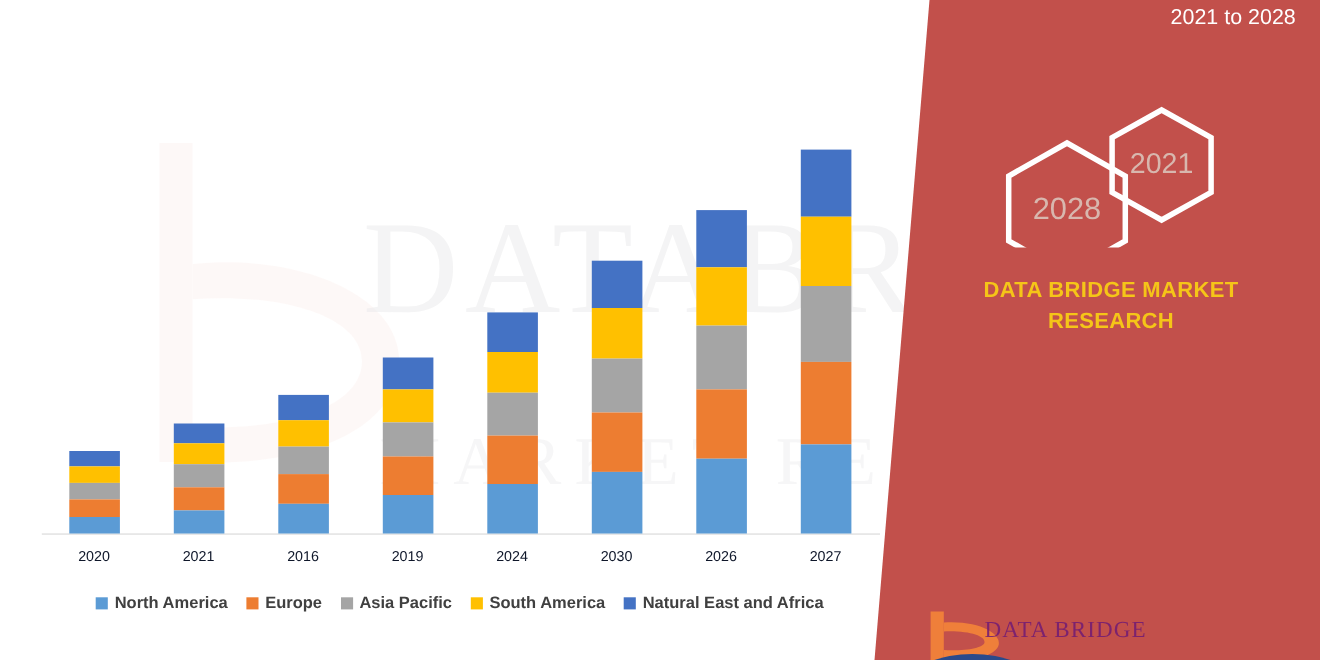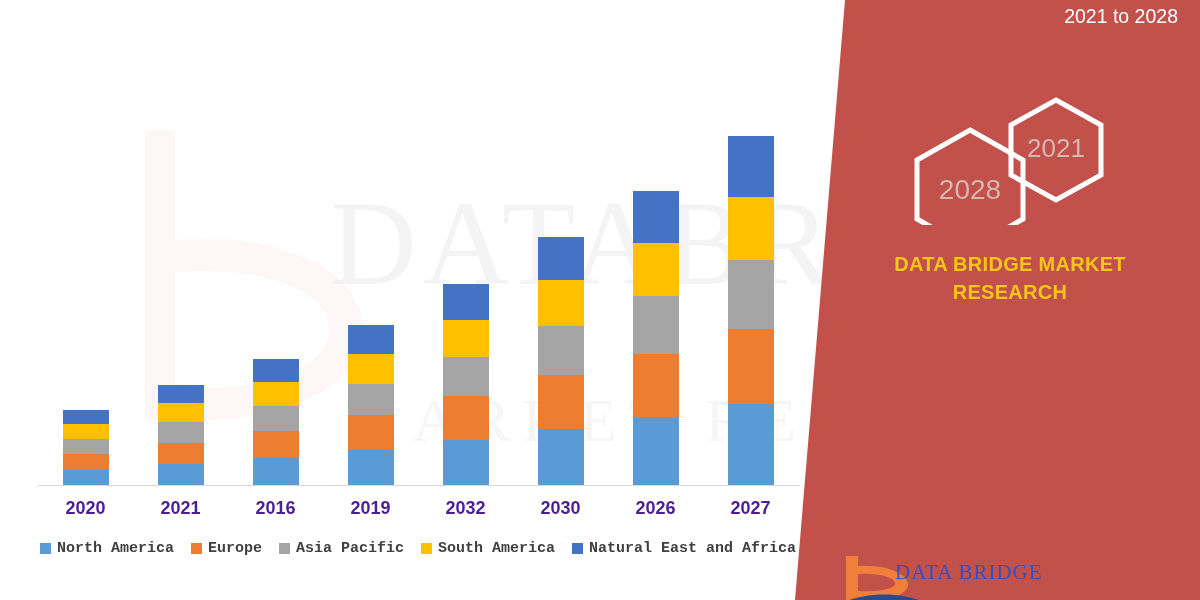--- a/index.html
+++ b/index.html
@@ -44,48 +44,48 @@
     position:absolute;left:38px;top:118px;width:760px;height:367px;
     display:flex;align-items:flex-end;
   }
   .bar-slot{flex:1 1 0;display:flex;justify-content:center;align-items:flex-end;height:100%;}
   .bar{width:46px;display:flex;flex-direction:column;justify-content:flex-end;}
   .seg{width:100%;}
 
   .xlabels{
     position:absolute;left:38px;top:498px;width:760px;display:flex;
   }
-  .xlab{flex:1 1 0;text-align:center;font-size:18px;color:#4c1d95;font-weight:bold;}
+  .xlab{flex:1 1 0;text-align:center;font-size:13px;color:#0f172a;font-weight:normal;}
 
   .legend{
     position:absolute;left:38px;top:540px;width:760px;
     display:flex;justify-content:center;align-items:center;gap:17px;
   }
-  .lg-item{display:flex;align-items:center;gap:6px;font-family:Liberation Mono, monospace;}
+  .lg-item{display:flex;align-items:center;gap:6px;}
   .lg-swatch{width:11px;height:11px;display:inline-block;}
   .lg-text{font-size:15px;color:#404040;font-weight:bold;white-space:nowrap;}
 
   
   #right{
     position:absolute;left:0;top:0;width:1200px;height:600px;pointer-events:none;
   }
   .red-content{position:absolute;left:820px;top:0;width:380px;height:600px;}
   .red-title{
     position:absolute;right:22px;top:2px;width:350px;
     text-align:right;color:#ffffff;font-size:19.5px;line-height:28px;
   }
   .hexwrap{position:absolute;left:0;top:95px;width:380px;height:130px;}
   .brand{
     position:absolute;left:0;top:250px;width:380px;text-align:center;
     color:#f5c518;font-size:20px;line-height:28px;font-weight:bold;
     letter-spacing:.3px;
   }
   .logo{position:absolute;left:838px;top:552px;width:240px;height:52px;}
   .logo-text{
-    position:absolute;left:895px;top:560px;color:#1d4ed8;
+    position:absolute;left:895px;top:560px;color:#701a75;
     font-size:21px;letter-spacing:1px;font-family:"Liberation Serif",serif;
     opacity:.85;
   }
 </style>
 </head>
 <body>
 
 <div id="stage">
 
   <svg class="wm-b" viewBox="0 0 320 330">
@@ -174,21 +174,21 @@
             <div class="seg" title="Europe 2027: 78" style="height: 75.3316px; background: rgb(237, 125, 49);"></div>
             <div class="seg" title="North America 2027: 84" style="height: 81.1263px; background: rgb(91, 155, 213);"></div>
           </div>
         </div>
       </div>
     <div class="xlabels" id="xlabels">
         <div class="xlab">2020</div>
         <div class="xlab">2021</div>
         <div class="xlab">2016</div>
         <div class="xlab">2019</div>
-        <div class="xlab">2032</div>
+        <div class="xlab">2024</div>
         <div class="xlab">2030</div>
         <div class="xlab">2026</div>
         <div class="xlab">2027</div>
       </div>
     <div class="legend" id="legend">
         <div class="lg-item">
           <span class="lg-swatch" style="background: rgb(91, 155, 213);"></span>
           <span class="lg-text">North America</span>
         </div>
         <div class="lg-item">

